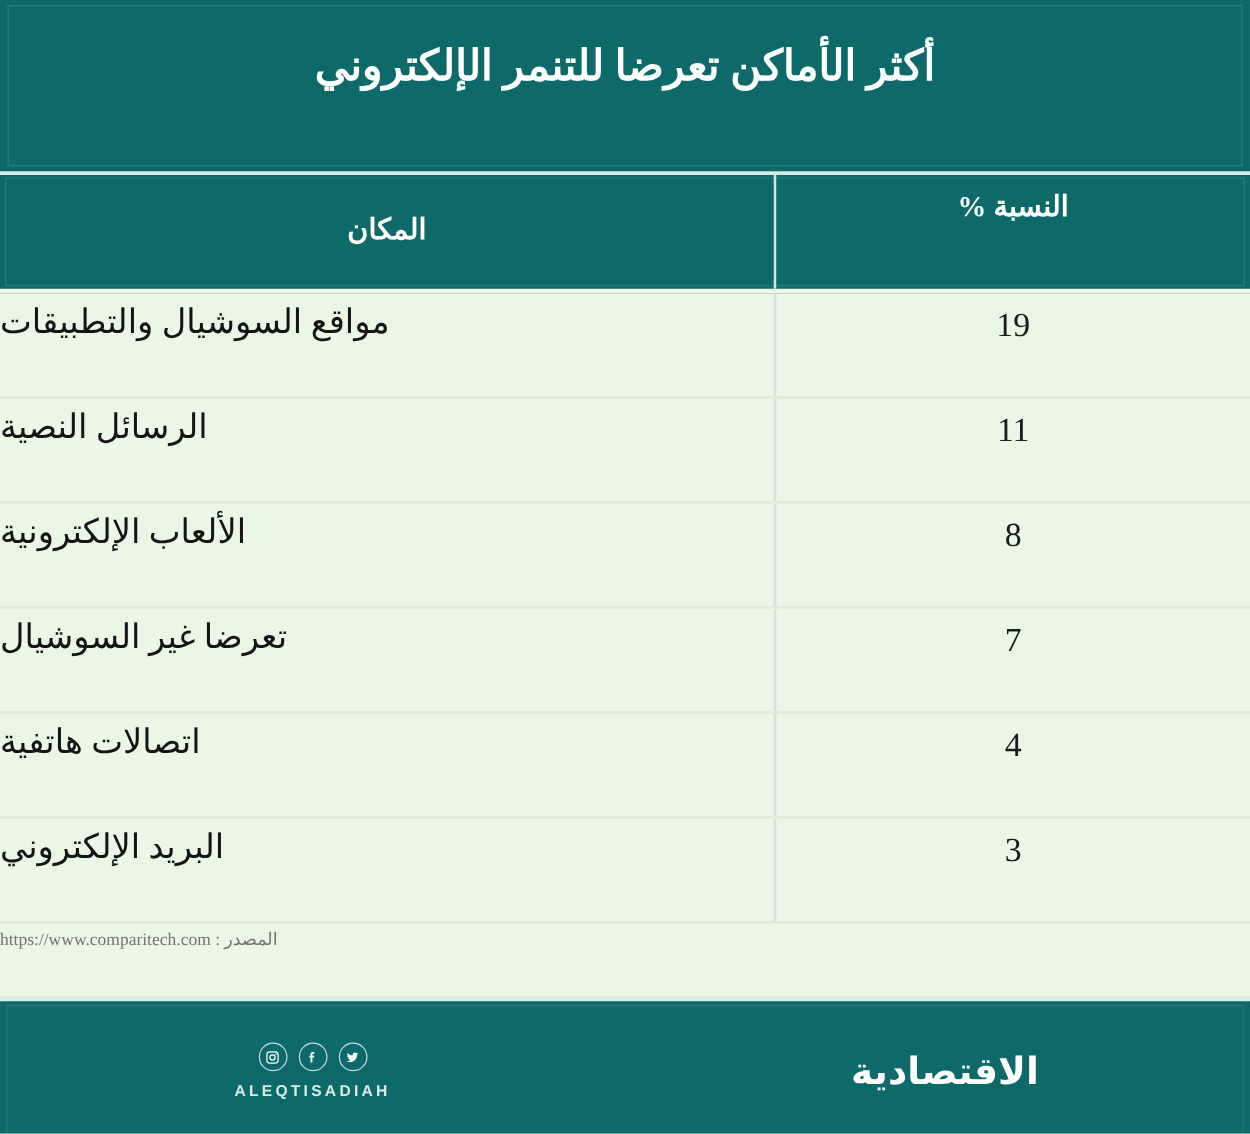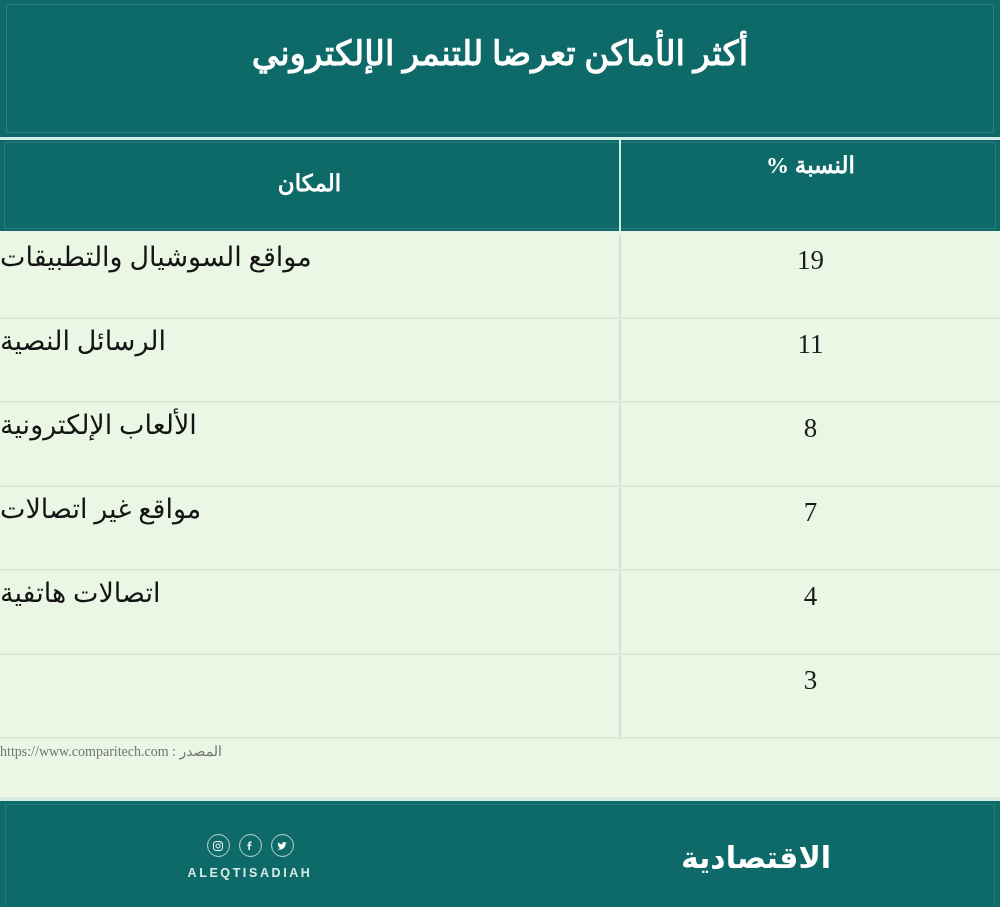--- a/index.html
+++ b/index.html
@@ -255,30 +255,31 @@
       <div class="cell cell-place">الرسائل النصية</div>
     </div>
 
     <div class="row data-row">
       <div class="cell cell-pct">8</div>
       <div class="cell cell-place">الألعاب الإلكترونية</div>
     </div>
 
     <div class="row data-row">
       <div class="cell cell-pct">7</div>
-      <div class="cell cell-place">مواقع غير اتصالات</div>
+      <div class="cell cell-place">تعرضا غير السوشيال</div>
     </div>
 
     <div class="row data-row">
       <div class="cell cell-pct">4</div>
       <div class="cell cell-place">اتصالات هاتفية</div>
     </div>
 
     <div class="row data-row">
       <div class="cell cell-pct">3</div>
+      <div class="cell cell-place">البريد الإلكتروني</div>
     </div>
 
     <div class="source-row">
       <span class="source-text">المصدر : https://www.comparitech.com</span>
     </div>
 
   </div>
 
   <div class="footer">
 

